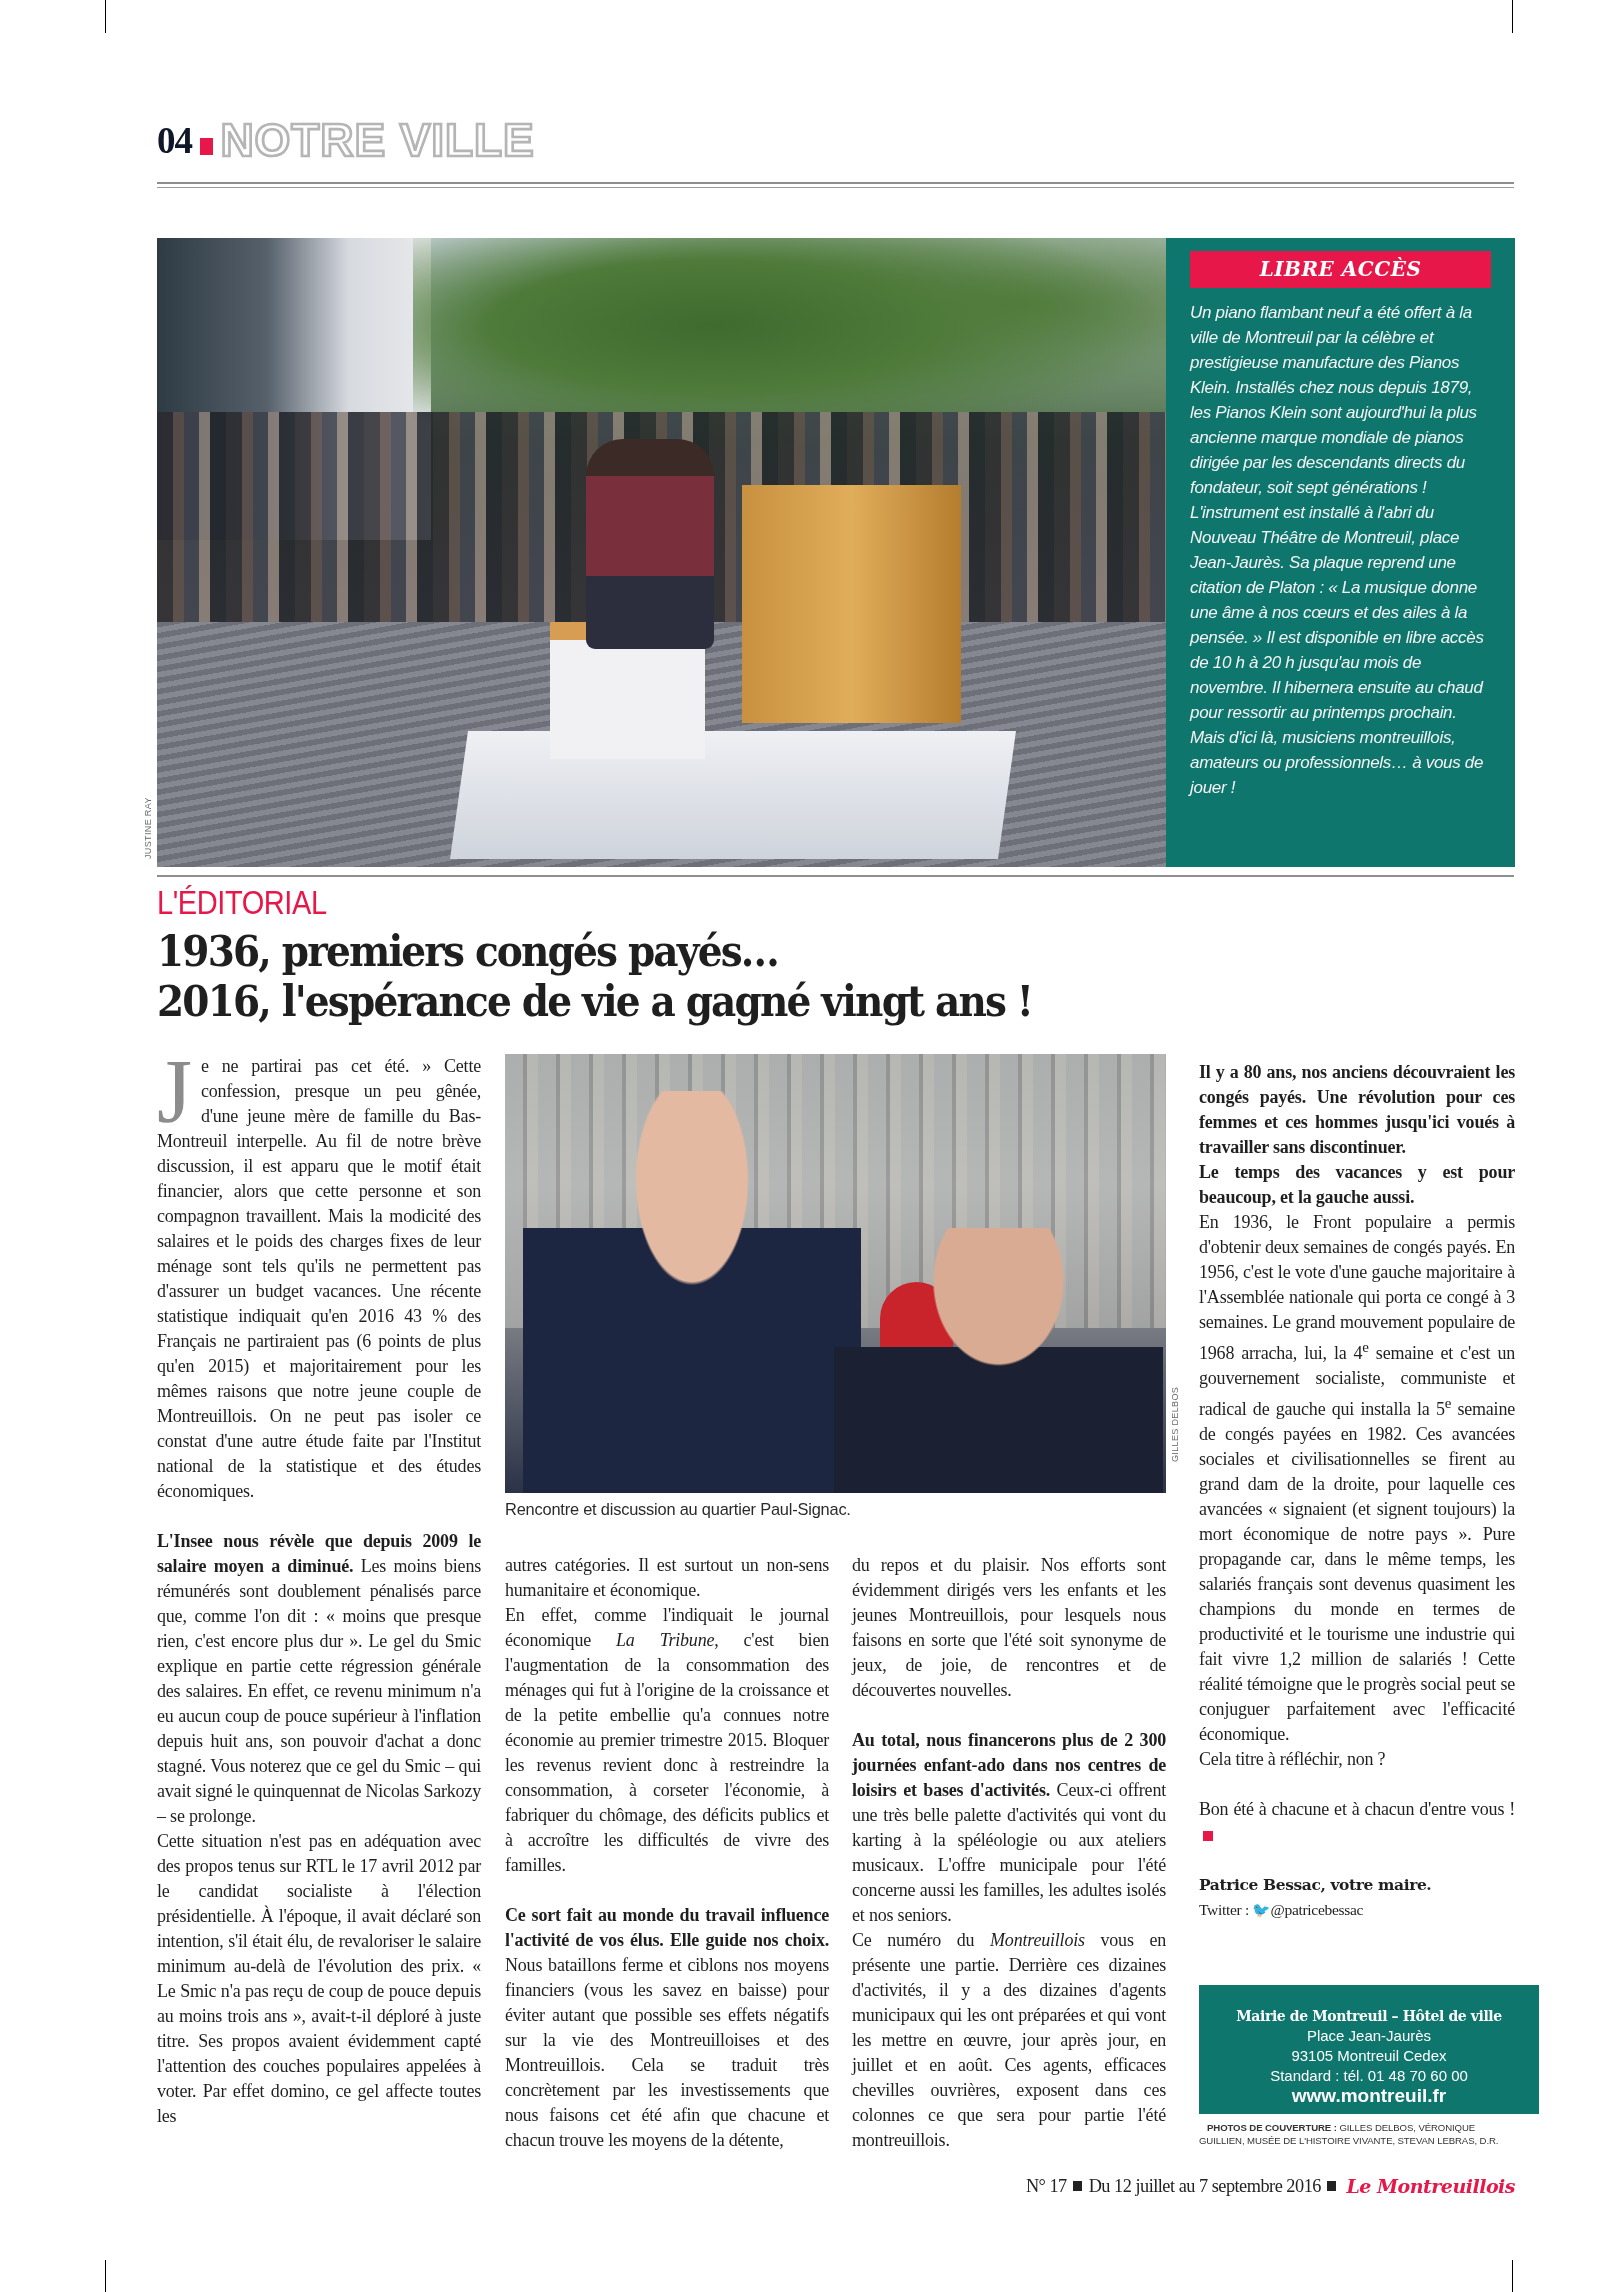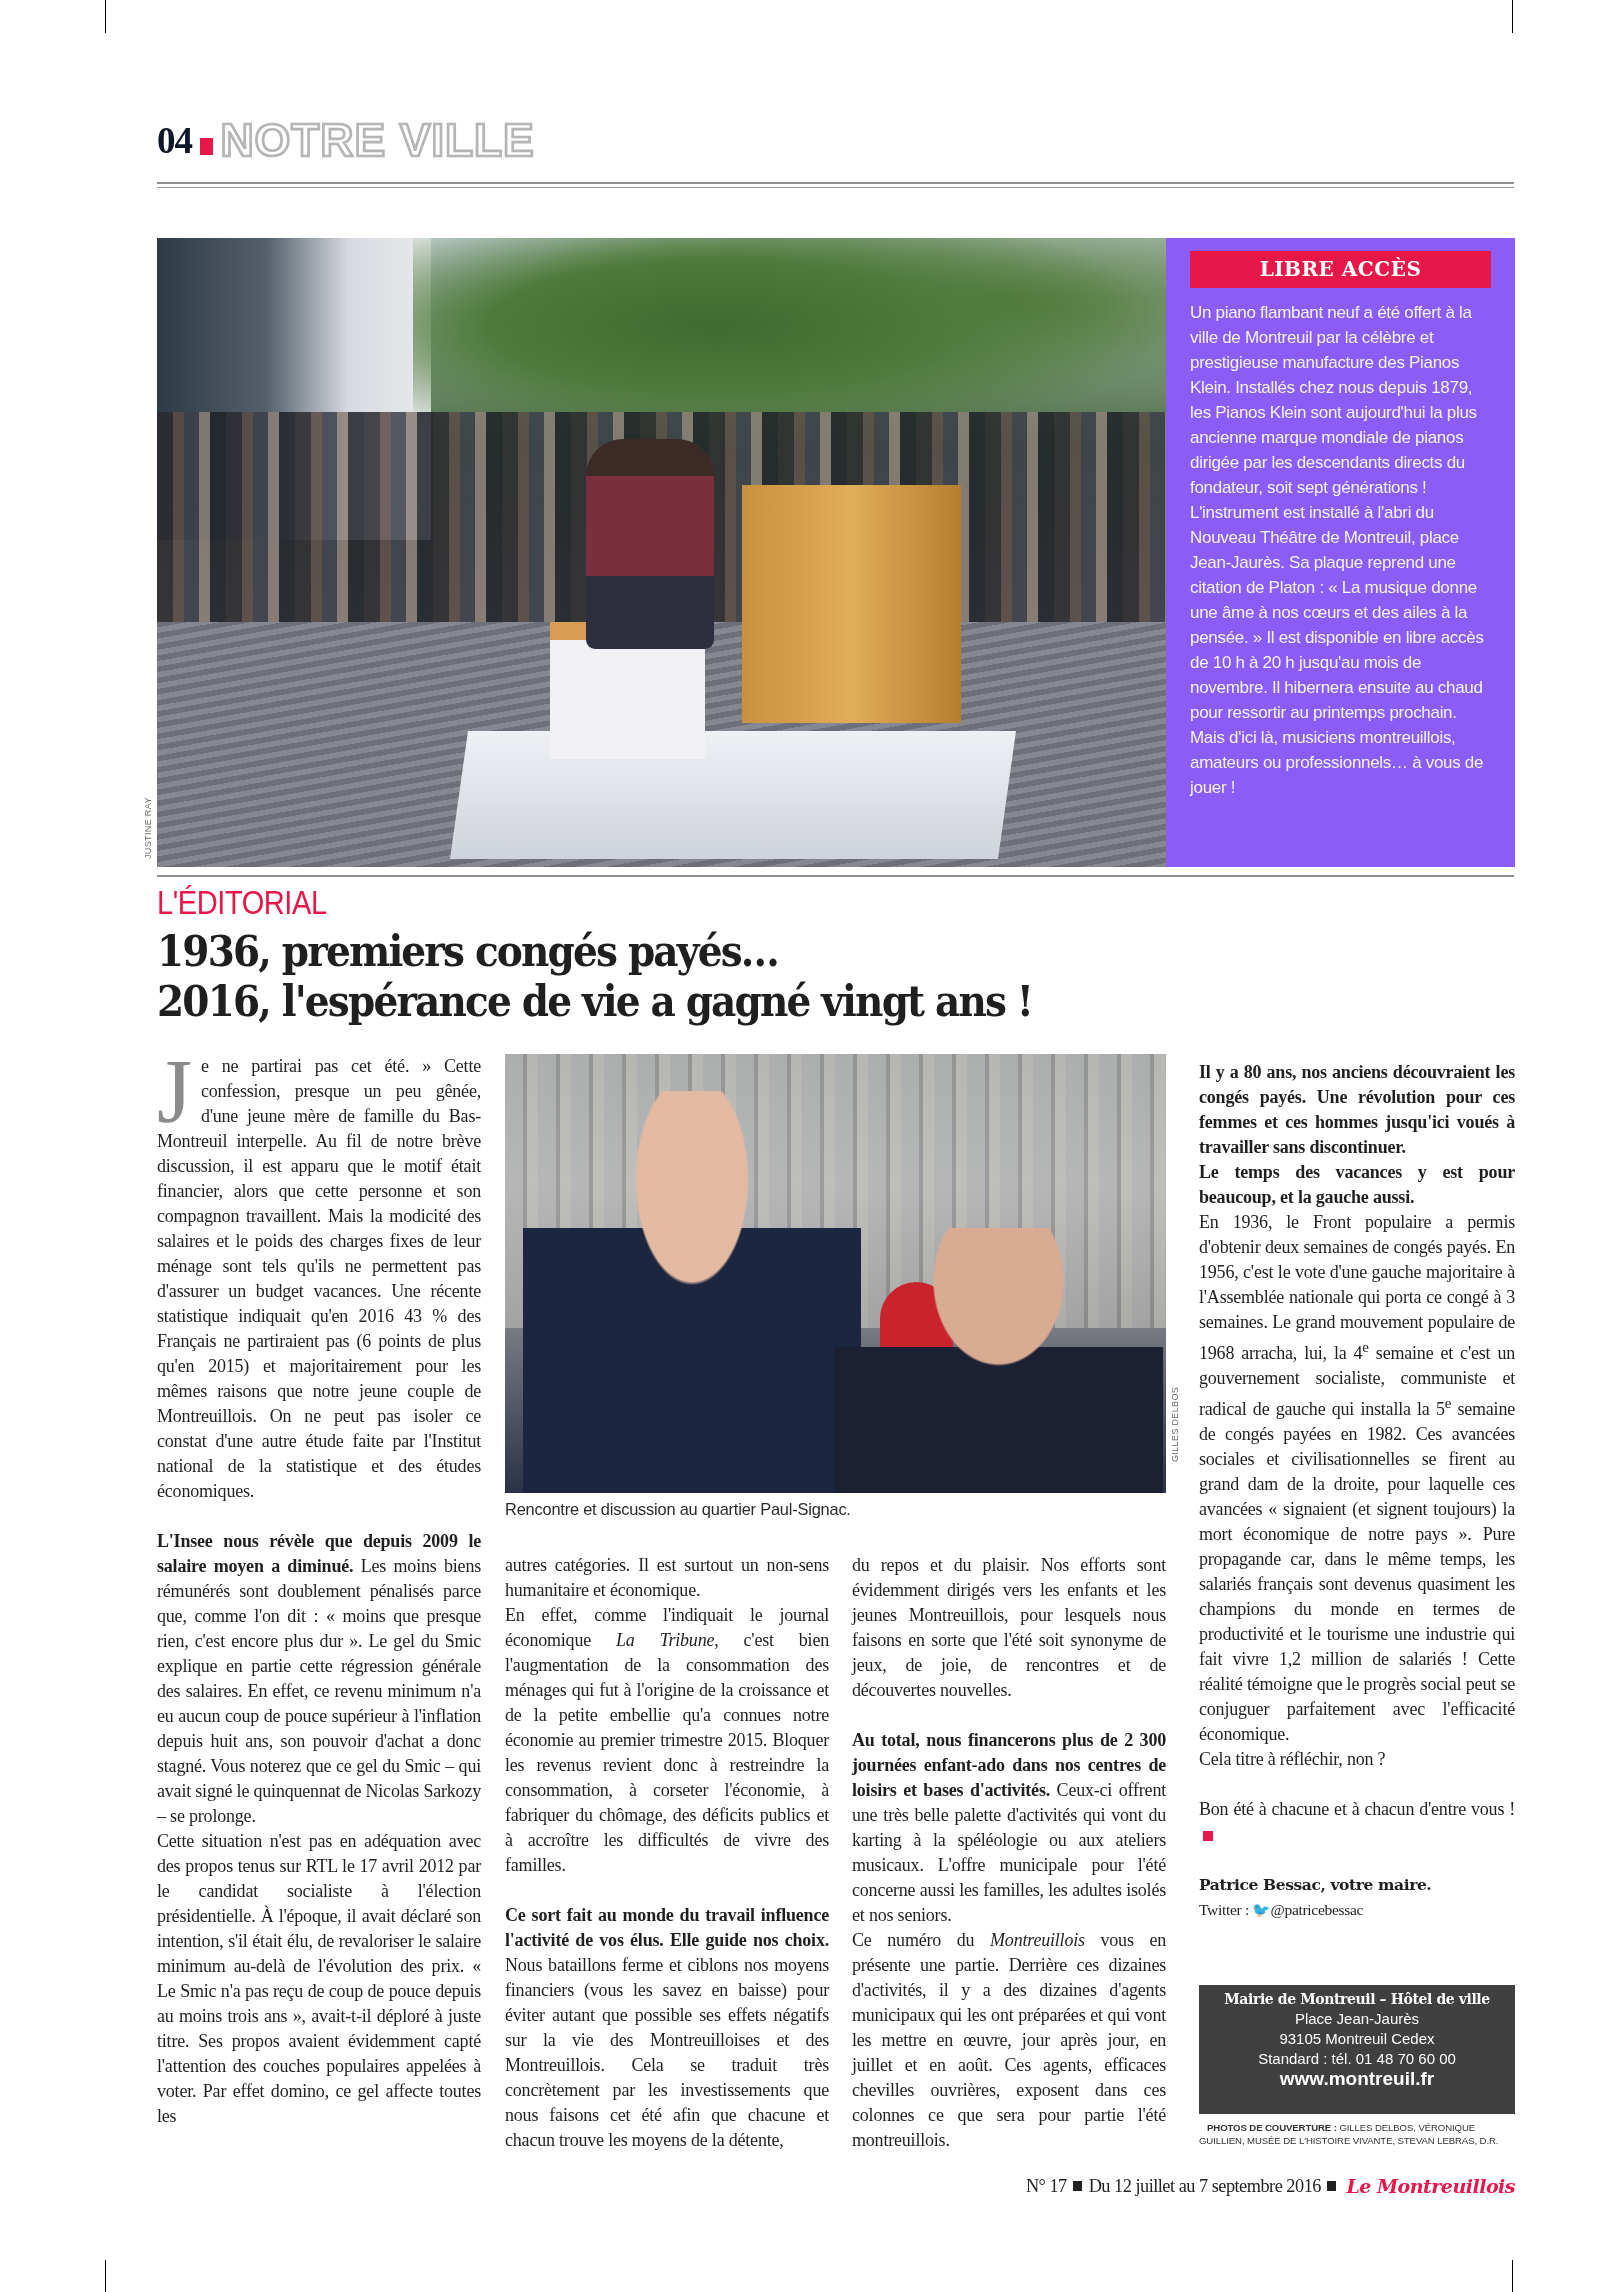--- a/index.html
+++ b/index.html
@@ -21,21 +21,21 @@
   .piano-photo .building { position: absolute; left: 0; top: 0; width: 274px; height: 302px; background: linear-gradient(90deg, #2e3a44 0%, #55606b 40%, #d7dadf 70%, #e8eaec 100%); }
   .piano-photo .crowd { position: absolute; left: 0; top: 174px; width: 1009px; height: 210px; background: repeating-linear-gradient(90deg, #2b2a2e 0 16.4px, #5a4c48 16.4px 27.4px, #3b3f4a 27.4px 42px, #8b7f78 42px 53px, #1e2228 53px 69px); opacity: .85; }
   .piano-photo .ground { position: absolute; left: 0; top: 384px; width: 1009px; height: 245px; background: repeating-linear-gradient(170deg, #6e7079 0 5.5px, #858791 5.5px 11px); }
   .piano-photo .stage { position: absolute; left: 302px; top: 493px; width: 548px; height: 128px; background: linear-gradient(180deg, #eef0f4, #cfd3db); transform: skewX(-8deg); }
   .piano-photo .piano { position: absolute; left: 585px; top: 247px; width: 219px; height: 238px; background: linear-gradient(90deg, #c8913f, #e0ad5a 50%, #b57d2e); }
   .piano-photo .bench { position: absolute; left: 393px; top: 384px; width: 155px; height: 137px; background: linear-gradient(180deg, #d79d52 0 18.3px, #f1f1f3 18.3px 100%); }
   .piano-photo .pianist { position: absolute; left: 429px; top: 201px; width: 128px; height: 210px; background: linear-gradient(180deg, #3b2a26 0 37px, #7a2f3d 37px 137px, #2c2d3d 137px 100%); border-radius: 37px 37px 9.1px 9.1px; }
   .credit-vertical { position: absolute; font-family: "Liberation Sans", sans-serif; font-size: 9.1px; color: #6a6a6a; transform: rotate(-90deg); transform-origin: left top; white-space: nowrap; letter-spacing: 0.3px; }
 
   
-  .libre-box { position: absolute; left: 1166px; top: 238px; width: 349px; height: 629px; background: #8b5cf6; color: #fff; box-sizing: border-box; padding: 12.8px 24px 0 24px; }
+  .libre-box { position: absolute; left: 1166px; top: 238px; width: 349px; height: 629px; background: #0f766e; color: #fff; box-sizing: border-box; padding: 12.8px 24px 0 24px; font-style: italic; }
   .libre-tag { background: #e8174a; color: #fff; font-family: "DejaVu Serif", serif; font-weight: bold; text-align: center; font-size: 20px; height: 37px; line-height: 37px; letter-spacing: 0.5px; }
   .libre-title { font-family: "DejaVu Serif", serif; font-weight: bold; font-size: 22px; margin-top: 13.7px; letter-spacing: -0.3px; }
   .libre-text { font-family: "Liberation Sans", sans-serif; font-size: 17px; line-height: 25px; margin-top: 12px; letter-spacing: -0.3px; color: #f4f4f4; }
 
   .hr3 { position: absolute; left: 157px; width: 1357px; top: 875px; height: 1.8px; background: #8e8e8e; }
 
   .kicker { position: absolute; left: 157px; top: 884px; font-family: "Liberation Sans", sans-serif; font-size: 33px; color: #e8174a; letter-spacing: -0.5px; transform: scaleX(.88); transform-origin: left; }
   .headline { position: absolute; left: 157px; top: 927px; font-family: "DejaVu Serif", serif; font-weight: bold; font-size: 42px; line-height: 50px; letter-spacing: -2px; color: #1f1f1f; transform: scaleX(.93); transform-origin: left; }
 
   .col { position: absolute; font-family: "Liberation Serif", serif; font-size: 18px; line-height: 25px; color: #1f1f1f; text-align: justify; letter-spacing: -0.2px; }
@@ -50,21 +50,21 @@
   .photo2 .man1 { position: absolute; left: 18.3px; top: 37px; width: 338px; height: 402px; background: radial-gradient(ellipse at 50% 22%, #e4b9a2 0 55px, rgba(0,0,0,0) 57px), linear-gradient(180deg, rgba(0,0,0,0) 0 137px, #1d2640 137px 100%); }
   .photo2 .man2 { position: absolute; left: 329px; top: 174px; width: 329px; height: 265px; background: radial-gradient(ellipse at 50% 20%, #d9ab93 0 64px, rgba(0,0,0,0) 66px), linear-gradient(180deg, rgba(0,0,0,0) 0 119px, #1b2133 119px 100%); }
   .photo2 .woman { position: absolute; left: 375px; top: 228px; width: 73px; height: 110px; background: #c9232b; border-radius: 37px 37px 0 0; }
   .caption { position: absolute; left: 505px; top: 1500px; font-family: "Liberation Sans", sans-serif; font-size: 16.4px; color: #2a2a2a; letter-spacing: -0.2px; }
 
   .signature { font-family: "DejaVu Serif", serif; font-weight: bold; font-size: 15.5px; letter-spacing: -0.4px; }
   .twitter { font-family: "Liberation Serif", serif; font-size: 15.5px; letter-spacing: -0.3px; }
   .twitter-bird { color: #1da1f2; font-size: 14.6px; }
   .red-end { display: inline-block; width: 10px; height: 10px; background: #e8174a; margin-left: 3.7px; vertical-align: middle; }
 
-  .mairie-box { position: absolute; left: 1199px; top: 1985px; width: 316px; height: 129px; background: #404040; color: #fff; text-align: center; box-sizing: border-box; padding-top: 4px; font-family: "Liberation Sans", sans-serif; font-size: 15px; line-height: 20px; }
+  .mairie-box { position: absolute; left: 1199px; top: 1985px; width: 340px; height: 129px; background: #0f766e; color: #fff; text-align: center; box-sizing: border-box; padding-top: 21px; font-family: "Liberation Sans", sans-serif; font-size: 15px; line-height: 20px; }
   .mairie-box .m-title { font-family: "DejaVu Serif", serif; font-weight: bold; font-size: 14px; letter-spacing: -0.4px; }
   .mairie-box .m-web { font-weight: bold; font-size: 19px; }
   .photo-credit { position: absolute; left: 1199px; top: 2122px; font-family: "Liberation Sans", sans-serif; font-size: 9.6px; line-height: 12.8px; color: #333; letter-spacing: -0.1px; }
   .photo-credit b { font-weight: bold; padding-left: 8px; }
 
   .footer { position: absolute; right: 103px; top: 2175px; display: flex; align-items: center; font-family: "Liberation Serif", serif; font-size: 18.3px; color: #222; letter-spacing: -0.5px; }
   .footer .sq { display: inline-block; width: 9.1px; height: 9.1px; background: #222; margin: 0 6.4px; }
   .footer .brand { font-family: "DejaVu Serif", serif; font-style: italic; font-weight: bold; color: #e8174a; font-size: 19px; margin-left: 3.7px; letter-spacing: -0.5px; }
 </style>
 </head>

